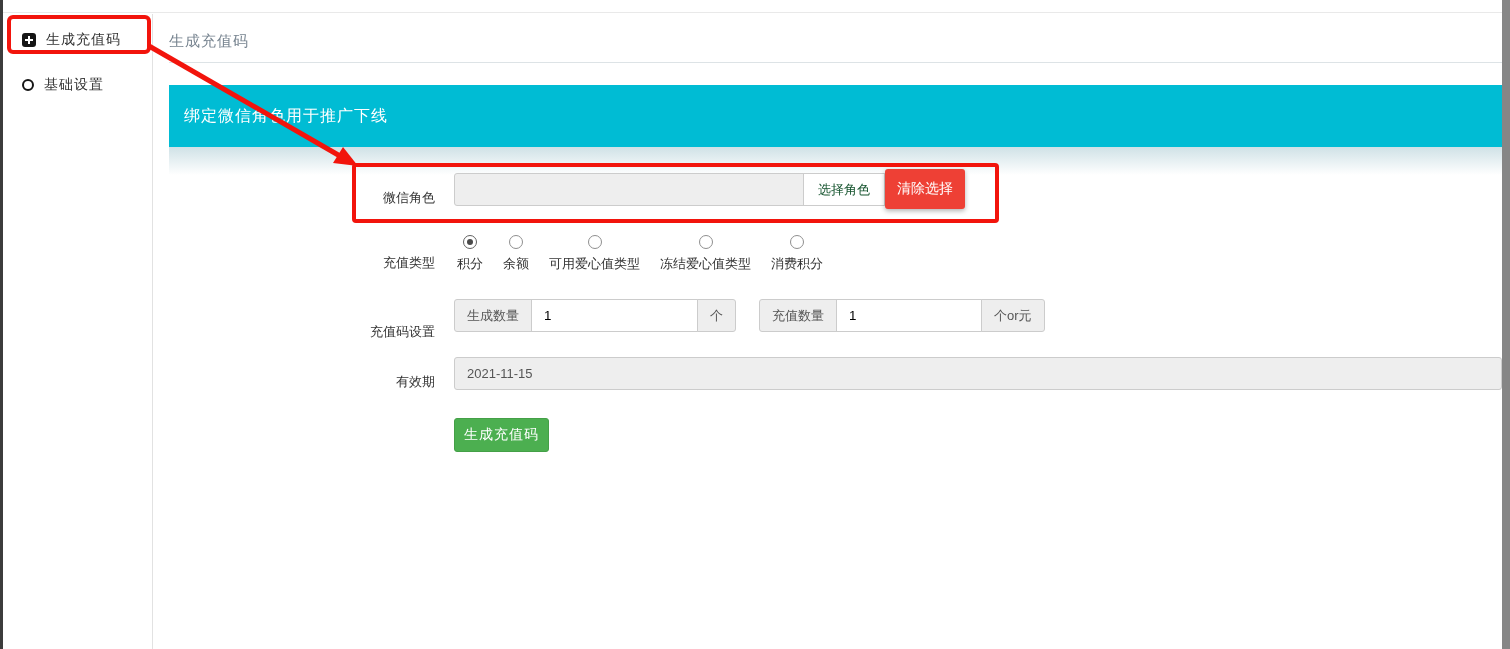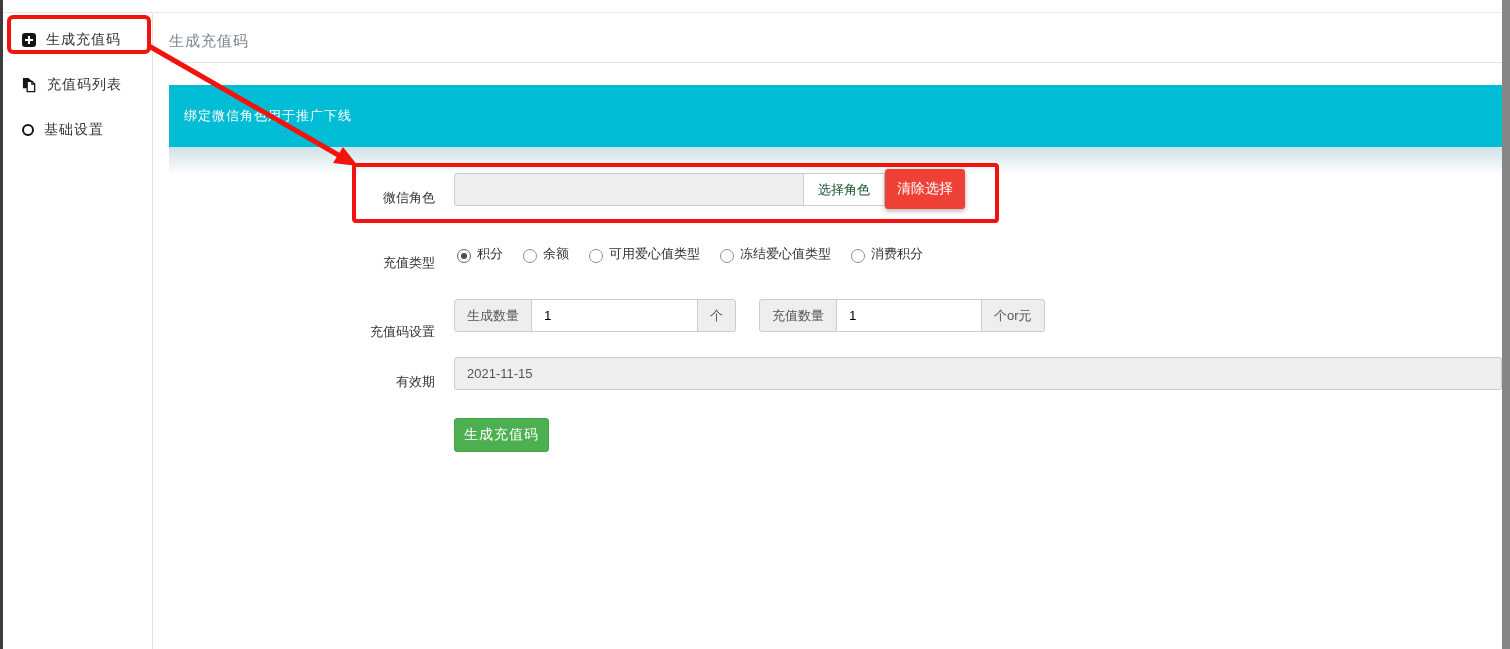--- a/index.html
+++ b/index.html
@@ -27,21 +27,21 @@
   .ic-plus-square::after  { content:""; position:absolute; left:6px; top:3px; width:2px; height:8px; background:#fff; }
   .ic-circle { width:12px; height:12px; border:2px solid #151515; border-radius:50%; flex:0 0 auto; }
   .ic-copy { width:15px; height:16px; flex:0 0 auto; }
 
   
   .main { position:absolute; left:154px; top:14px; right:8px; bottom:0; background:#fff; }
   .page-title { position:absolute; left:15px; top:18px; font-size:15px; color:#76838f; letter-spacing:1px; }
   .title-divider { position:absolute; left:15px; right:0; top:48px; border-bottom:1px solid #dde3e6; }
 
   .banner { position:absolute; left:15px; right:0; top:71px; height:62px; background:#00bcd4;
-            color:#fff; font-size:13px; display:flex; align-items:center; padding-left:15px; letter-spacing:1px; }
+            color:#fff; font-size:16px; display:flex; align-items:center; padding-left:15px; letter-spacing:1px; }
   .banner-fade { position:absolute; left:15px; right:0; top:133px; height:28px;
                  background:linear-gradient(to bottom, rgba(150,190,201,0.45), rgba(255,255,255,0)); }
 
   .form-label { position:absolute; left:15px; width:266px; text-align:right; font-size:13px; color:#333;margin-top:6px; }
 
   .ctl { border:1px solid #ccc; background:#fff; font-size:13px; color:#555; }
   .txt-input { padding:0 12px; outline:none; }
   .txt-input[disabled] { background:#eee; color:#555; }
   .addon { background:#eee; color:#555; display:flex; align-items:center; justify-content:center;
            border:1px solid #ccc; font-size:13px;text-align:center; }
@@ -50,21 +50,21 @@
   .wr-input   { position:absolute; left:300px; top:159px; width:350px; height:33px; border-radius:3px 0 0 3px; }
   .wr-select  { position:absolute; left:649px; top:159px; width:82px; height:33px; border:1px solid #ccc;
                 background:#fff; font-size:13px; color:#14532d; cursor:pointer; }
   .wr-clear   { position:absolute; left:731px; top:155px; width:80px; height:40px; border:none; border-radius:3px;
                 background:#ee4035; color:#fff; font-size:14px; cursor:pointer;
                 box-shadow:0 2px 5px rgba(0,0,0,0.3); }
 
   
   .radio-row { position:absolute; left:303px; top:226px; height:28px; display:flex; align-items:center;
                gap:20px; font-size:13px; color:#333; }
-  .radio-opt { display:flex; align-items:flex-end; gap:6px; cursor:pointer; }
+  .radio-opt { display:flex; align-items:center; gap:6px; cursor:pointer;flex-direction:column; }
   .radio-dot { width:14px; height:14px; border:1px solid #8f8f8f; border-radius:50%; background:#fff;
                position:relative; flex:0 0 auto; }
   .radio-opt.checked .radio-dot { border-color:#616161; }
   .radio-opt.checked .radio-dot::after { content:""; position:absolute; left:3px; top:3px; width:6px; height:6px;
                border-radius:50%; background:#4a4a4a; }
 
   
   .grp { position:absolute; top:285px; height:33px; display:flex; }
   .grp-1 { left:300px; }
   .grp-2 { left:605px; }
@@ -88,28 +88,20 @@
 </head>
 <body>
 
 <div class="top-strip"></div>
 <div class="left-edge"></div>
 
 <div class="sidebar">
   <div class="side-item" style="margin-top:3px;">
     <span class="ic-plus-square"></span>
     <span class="txt">生成充值码</span>
-  </div>
-  <div class="side-item">
-    <svg class="ic-copy" viewBox="0 0 16 17">
-      <path d="M1 1 h6 l3 3 v8 h-9 z" fill="#151515"></path>
-      <path d="M5.5 4.5 h5 l3 3 v8 h-8 z" fill="#ffffff" stroke="#151515" stroke-width="1.4"></path>
-      <path d="M10.5 4.5 v3 h3" fill="none" stroke="#151515" stroke-width="1.4"></path>
-    </svg>
-    <span class="txt">充值码列表</span>
   </div>
   <div class="side-item">
     <span class="ic-circle"></span>
     <span class="txt">基础设置</span>
   </div>
 </div>
 
 <div class="main">
   <div class="page-title">生成充值码</div>
   <div class="title-divider"></div>

